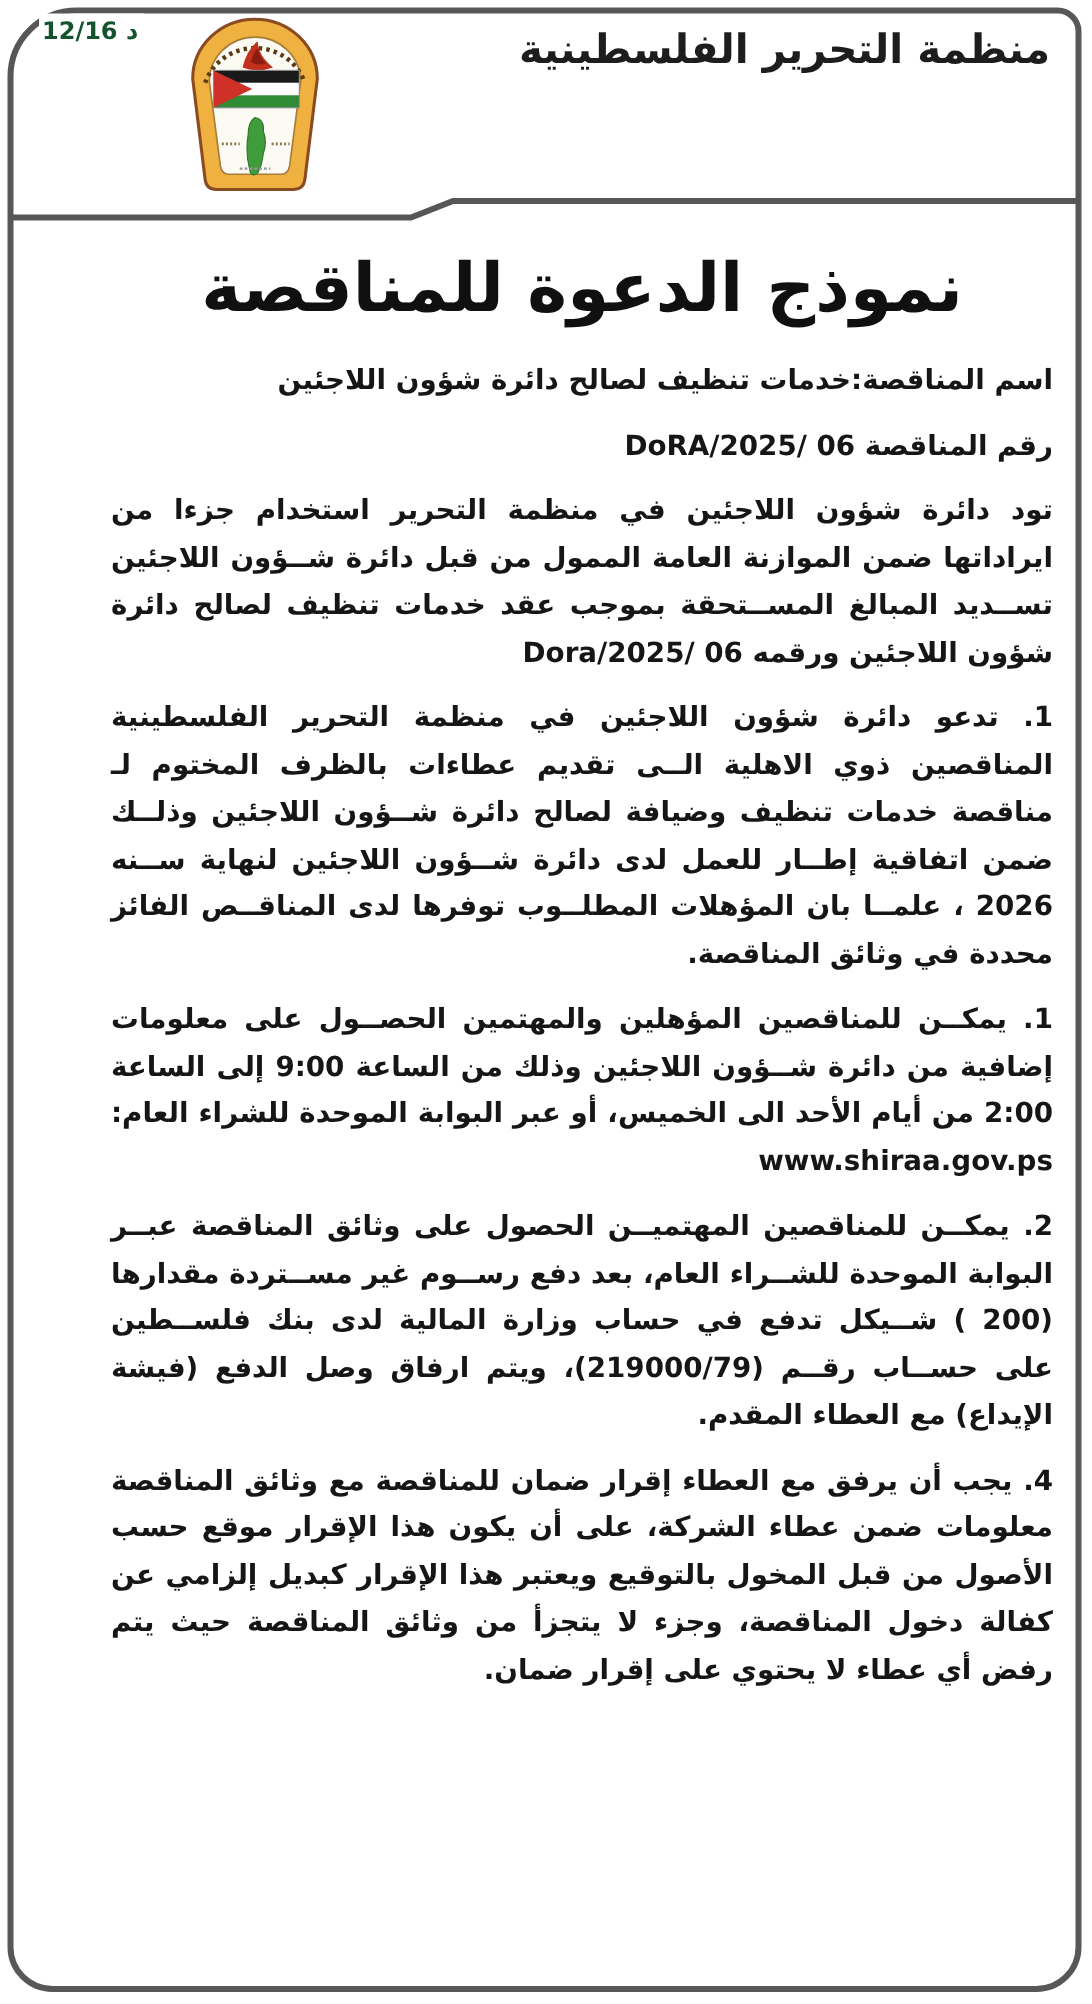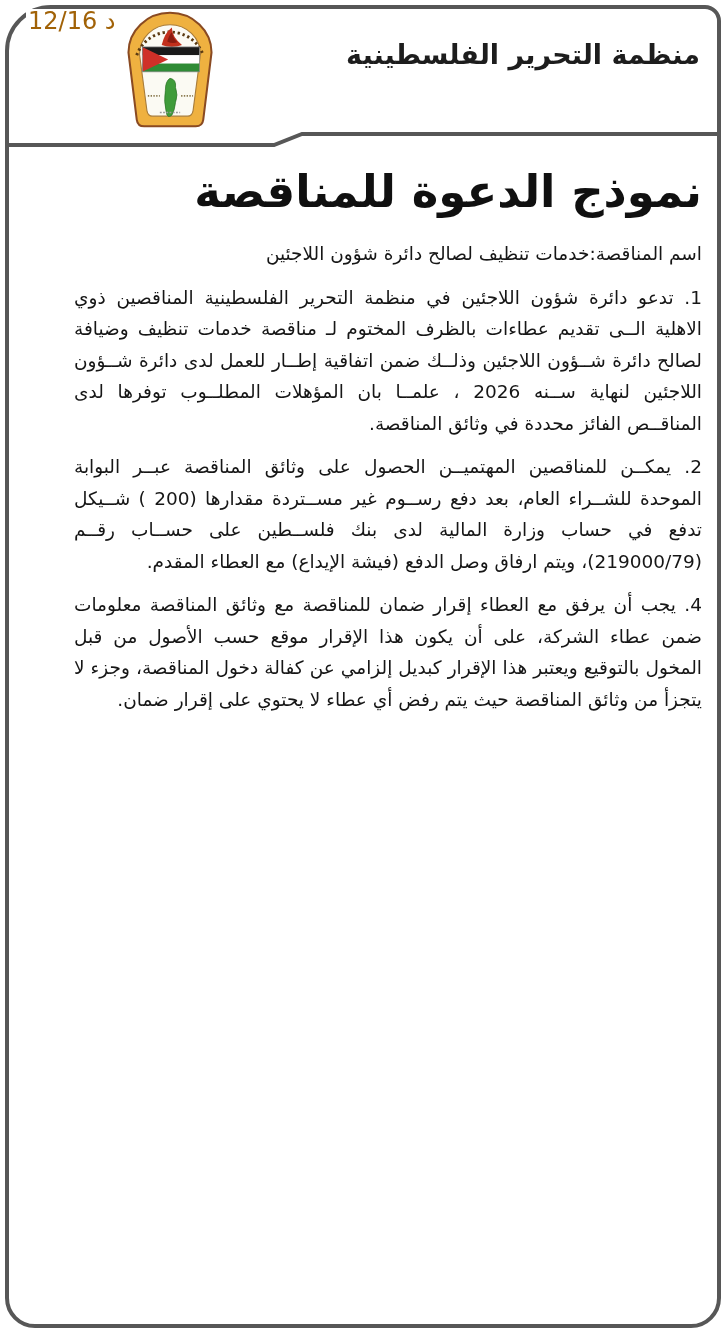--- a/index.html
+++ b/index.html
@@ -11,49 +11,49 @@
   }
   .frame{
     position:absolute;left:5px;top:5px;width:716px;height:1323px;
     box-sizing:border-box;
     border:4px solid #575757;
     border-radius:46px 16px 30px 30px;
     background:transparent;
   }
   .corner-mark{
     position:absolute;left:26px;top:9px;
-    font-size:24px;font-weight:normal;color:#a16207;
+    font-size:16px;font-weight:bold;color:#14532d;
     background:#ffffff;padding:0 4px 2px 2px;line-height:24px;
     z-index:3;
   }
   .logo{
     position:absolute;left:114px;top:10px;width:112px;height:120px;z-index:2;
   }
   .org-block{
-    position:absolute;right:28px;top:30px;width:420px;
+    position:absolute;right:28px;top:9px;width:420px;
     direction:rtl;z-index:2;
   }
   .org-line{
     font-size:27px;font-weight:bold;color:#1d1d1d;line-height:49px;
   }
   .divider-svg{
     position:absolute;left:6px;top:128px;width:712px;height:24px;z-index:1;
   }
   .content{
     position:absolute;top:150px;left:10px;right:12px;bottom:8px;
     direction:rtl;
     padding:0 14px 0 64px;
     overflow:hidden;
   }
   .doc-title{
     font-size:45px;font-weight:bold;color:#101010;
-    text-align:right;margin:16px 0 20px 0;line-height:52px;
+    text-align:center;margin:16px 0 20px 0;line-height:52px;
   }
   .para{
-    font-size:18.5px;font-weight:normal;line-height:31.5px;
+    font-size:18.5px;font-weight:bold;line-height:31.5px;
     text-align:justify;margin:12px 0 3px 0;color:#161616;
   }
   .para .ltr{direction:ltr;unicode-bidi:embed;}
 </style>
 </head>
 <body>
 
 <div class="frame"></div>
 
 <div class="corner-mark" dir="ltr">
@@ -94,27 +94,39 @@
 </svg>
 
 <div class="content">
 
   <h1 class="doc-title">نموذج الدعوة للمناقصة</h1>
 
   <p class="para">
     <span>اسم المناقصة:خدمات تنظيف لصالح دائرة شؤون اللاجئين</span>
   </p>
 
+  <p class="para">
+    <span>رقم المناقصة</span>
+    <span class="ltr" dir="ltr">DoRA/2025/ 06</span>
+  </p>
 
+  <p class="para">
+    <span>تود دائرة شؤون اللاجئين في منظمة التحرير استخدام جزءا من ايراداتها ضمن الموازنة العامة الممول من قبل دائرة شــؤون اللاجئين تســديد المبالغ المســتحقة بموجب عقد خدمات تنظيف لصالح دائرة شؤون اللاجئين ورقمه</span>
+    <span class="ltr" dir="ltr">Dora/2025/ 06</span>
+  </p>
 
   <p class="para">
     <span>1.</span>
     <span>تدعو دائرة شؤون اللاجئين في منظمة التحرير الفلسطينية المناقصين ذوي الاهلية الــى تقديم عطاءات بالظرف المختوم لـ مناقصة خدمات تنظيف وضيافة لصالح دائرة شــؤون اللاجئين وذلــك ضمن اتفاقية إطــار للعمل لدى دائرة شــؤون اللاجئين لنهاية ســنه 2026 ، علمــا بان المؤهلات المطلــوب توفرها لدى المناقــص الفائز محددة في وثائق المناقصة.</span>
   </p>
 
+  <p class="para">
+    <span>1.</span>
+    <span>يمكــن للمناقصين المؤهلين والمهتمين الحصــول على معلومات إضافية من دائرة شــؤون اللاجئين وذلك من الساعة 9:00 إلى الساعة 2:00 من أيام الأحد الى الخميس، أو عبر البوابة الموحدة للشراء العام: www.shiraa.gov.ps</span>
+  </p>
 
   <p class="para">
     <span>2.</span>
     <span>يمكــن للمناقصين المهتميــن الحصول على وثائق المناقصة عبــر البوابة الموحدة للشــراء العام، بعد دفع رســوم غير مســتردة مقدارها (200 ) شــيكل تدفع في حساب وزارة المالية لدى بنك فلســطين على حســاب رقــم (219000/79)، ويتم ارفاق وصل الدفع (فيشة الإيداع) مع العطاء المقدم.</span>
   </p>
 
 
   <p class="para">
     <span>4.</span>
     <span>يجب أن يرفق مع العطاء إقرار ضمان للمناقصة مع وثائق المناقصة معلومات ضمن عطاء الشركة، على أن يكون هذا الإقرار موقع حسب الأصول من قبل المخول بالتوقيع ويعتبر هذا الإقرار كبديل إلزامي عن كفالة دخول المناقصة، وجزء لا يتجزأ من وثائق المناقصة حيث يتم رفض أي عطاء لا يحتوي على إقرار ضمان.</span>

